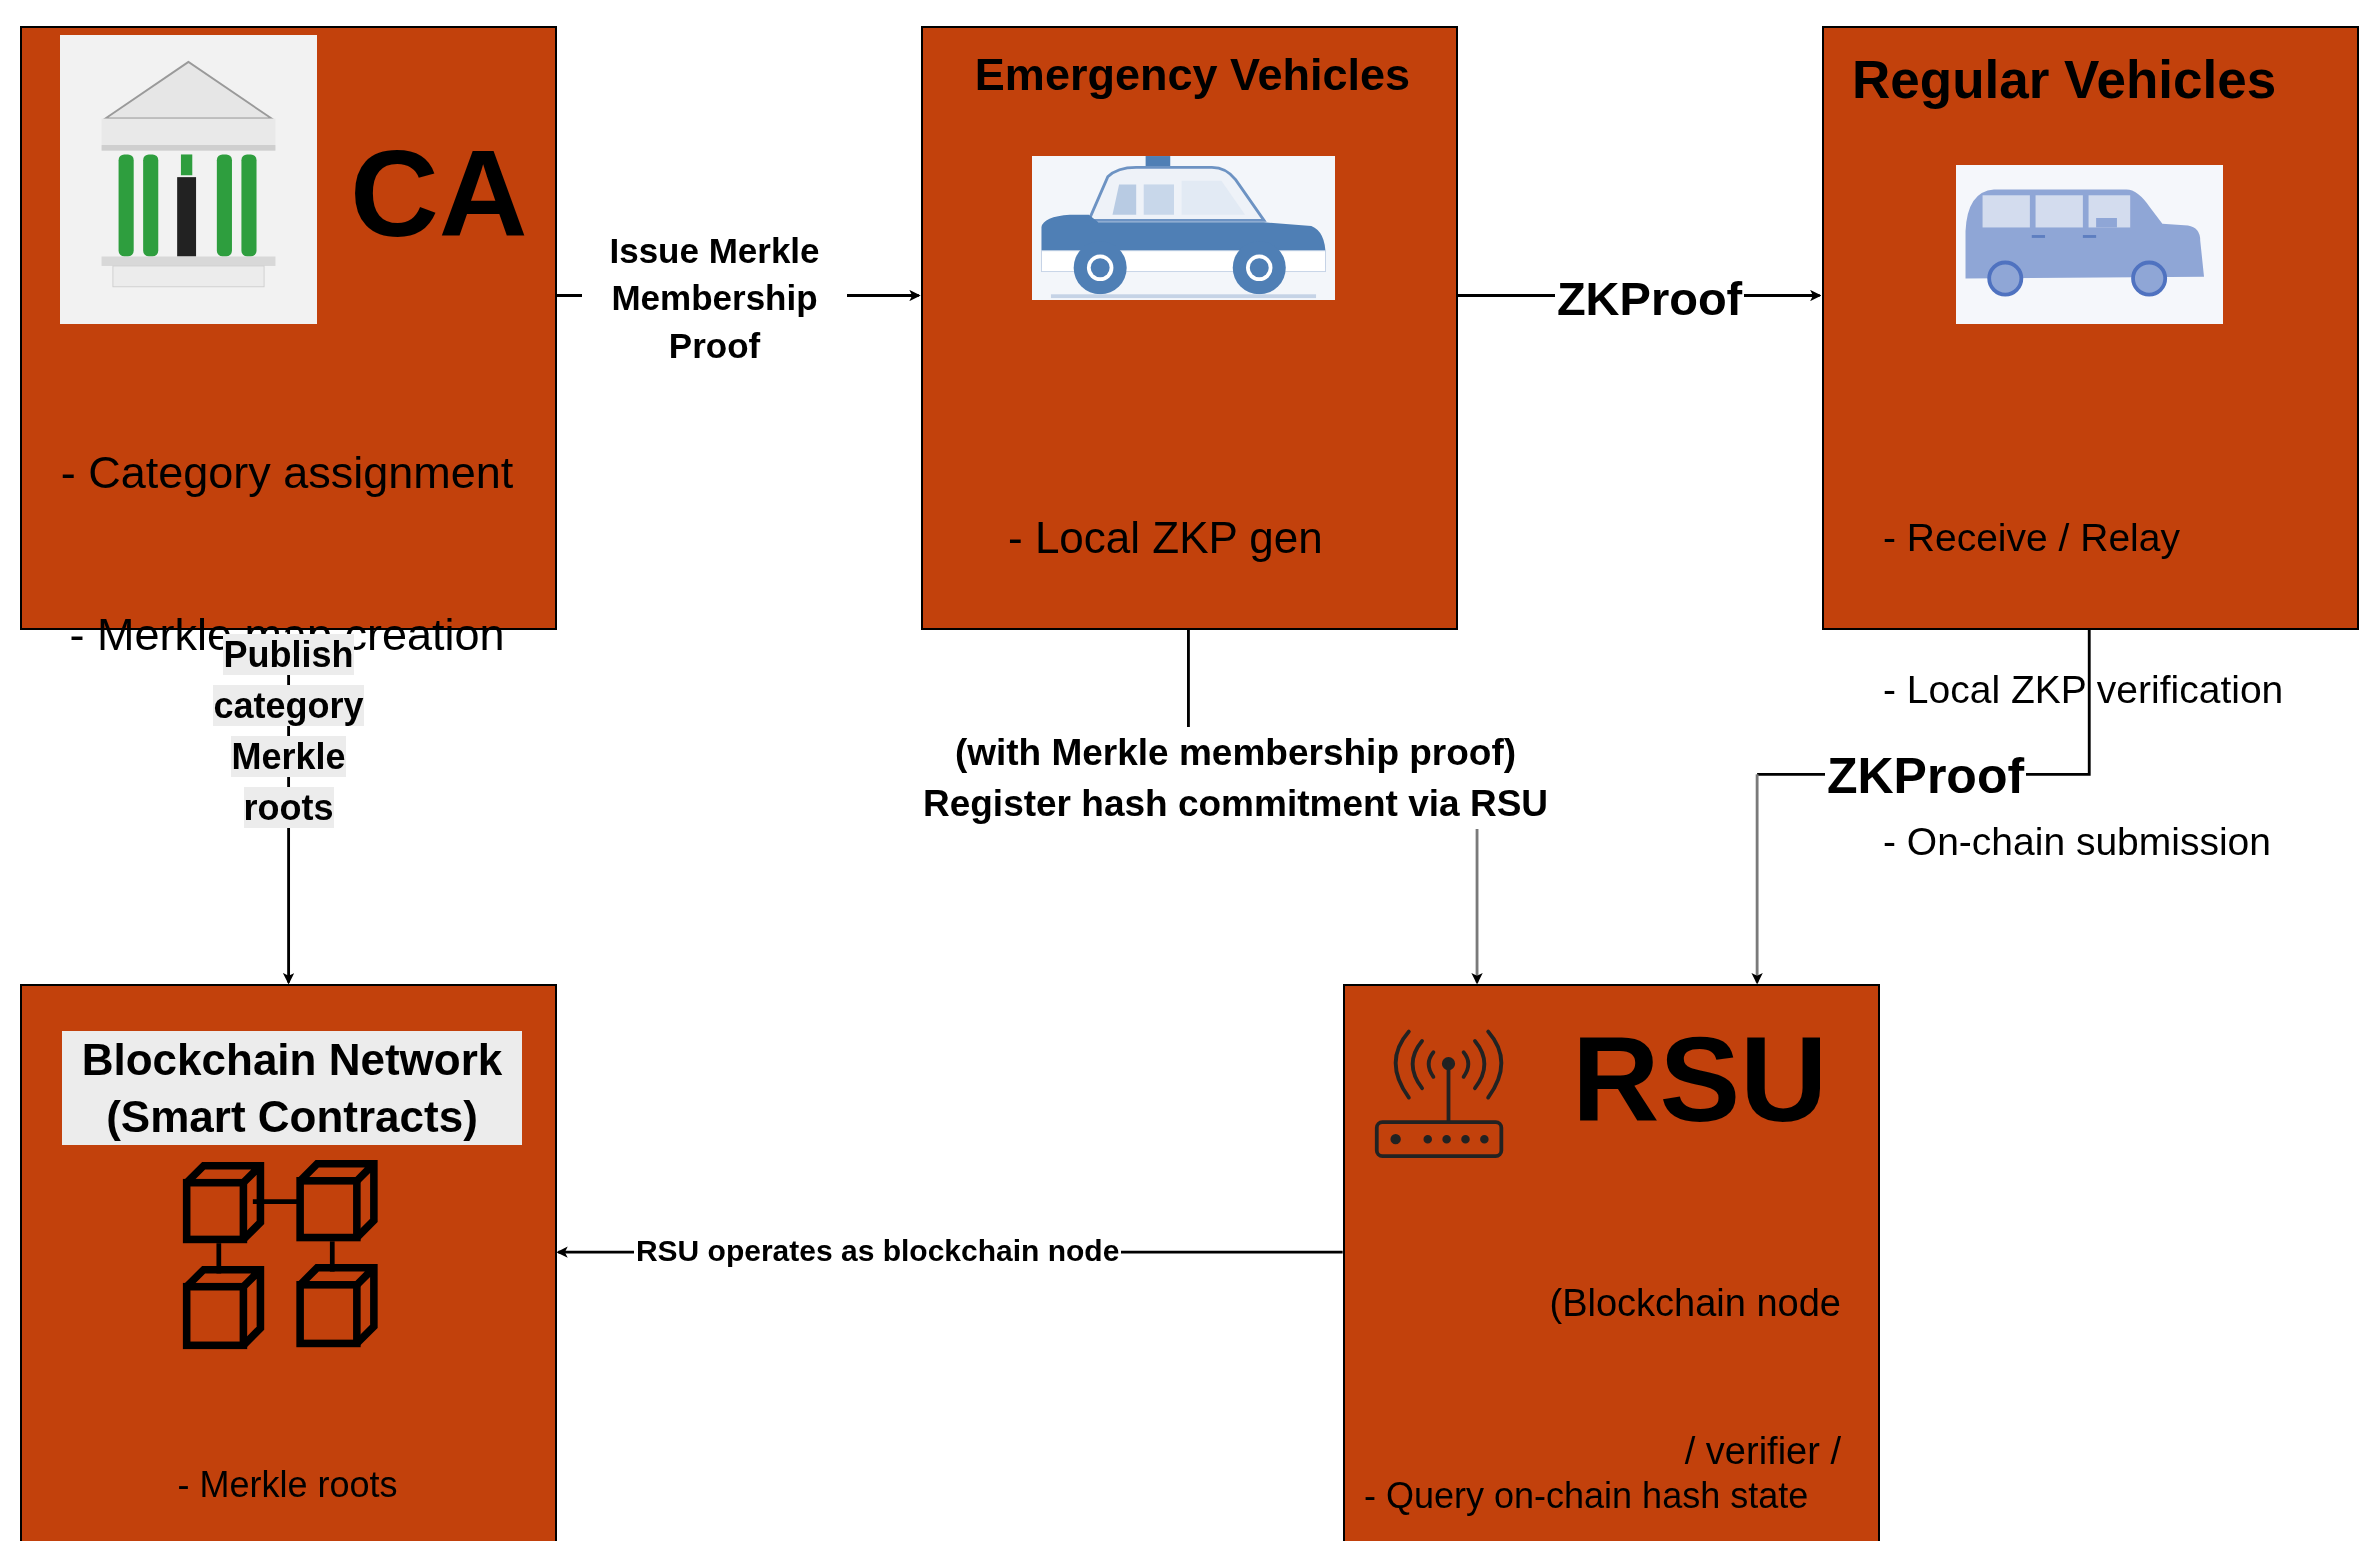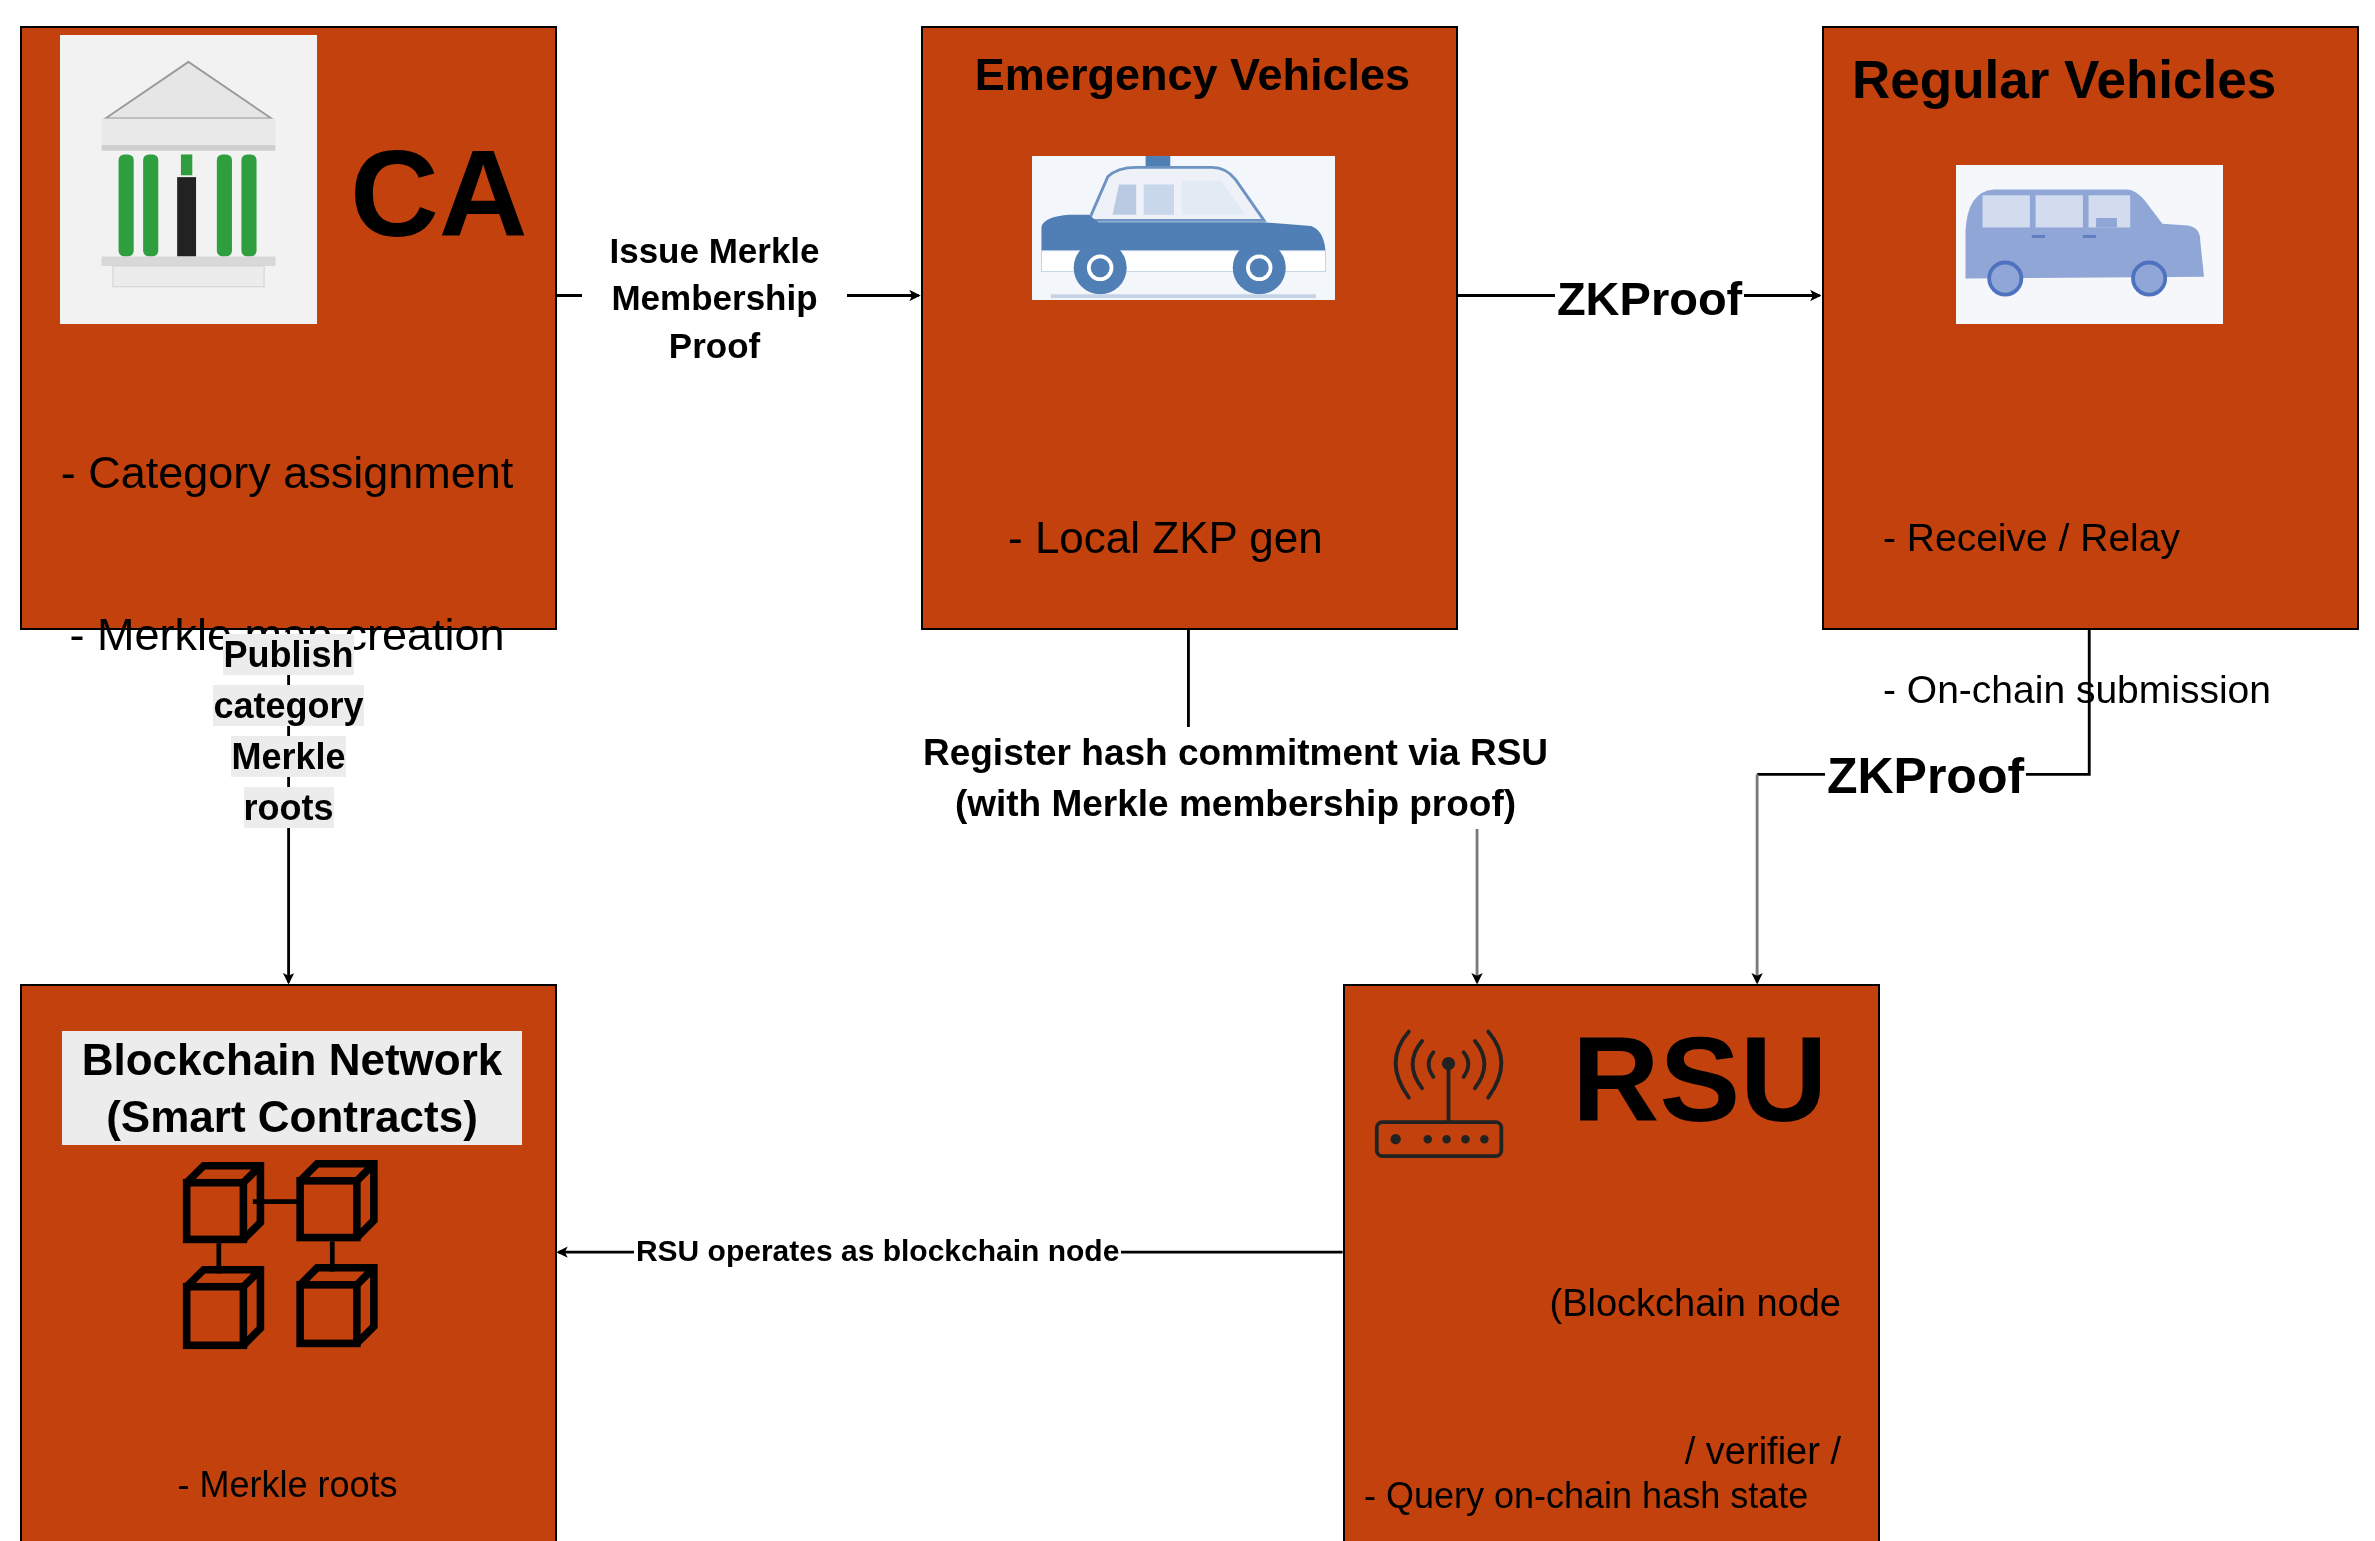--- a/index.html
+++ b/index.html
@@ -103,20 +103,21 @@
       <rect x="140" y="32" width="44" height="34" fill="#d3dcee"></rect>
       <rect x="148" y="56" width="22" height="10" fill="#8fa6d6"></rect>
       <rect x="80" y="74" width="14" height="3" fill="#5d7ec0"></rect>
       <rect x="134" y="74" width="14" height="3" fill="#5d7ec0"></rect>
       <circle cx="52" cy="120" r="17" fill="#8fa6d6" stroke="#4f72c0" stroke-width="4"></circle>
       <circle cx="204" cy="120" r="17" fill="#8fa6d6" stroke="#4f72c0" stroke-width="4"></circle>
     </svg>
   </div>
   <div class="lines" style="left:59px;top:384px;font-size:39px;line-height:1.3;">
     <div>- Receive / Relay</div>
+    <div>- Local ZKP verification</div>
     <div>- On-chain submission</div>
   </div>
 </div>
 
 <div class="box" id="box-bc">
   <div class="abs bold hl" style="left:40px;top:45px;width:460px;text-align:center;font-size:44px;line-height:1.3;padding:0;">
     <div>Blockchain Network</div>
     <div>(Smart Contracts)</div>
   </div>
   <div class="abs" style="left:159px;top:170px;width:208px;height:199px;">
@@ -189,20 +190,20 @@
 <div class="edge-label" style="left:1555px;top:270px;font-size:47px;padding:0 1.9px;">ZKProof</div>
 
 <div class="edge-label" style="left:194px;top:629px;width:189px;font-size:36px;line-height:1.42;background:transparent;">
   <div><span class="hl">Publish</span></div>
   <div><span class="hl">category</span></div>
   <div><span class="hl">Merkle</span></div>
   <div><span class="hl">roots</span></div>
 </div>
 
 <div class="edge-label" style="left:871px;top:727px;width:729px;font-size:37px;line-height:1.38;">
+  <div>(with Merkle membership proof)</div>
   <div>Register hash commitment via RSU</div>
-  <div>(with Merkle membership proof)</div>
 </div>
 
 <div class="edge-label" style="left:1825px;top:745px;font-size:50px;padding:0 1.9px;">ZKProof</div>
 
 <div class="edge-label" style="left:634px;top:1232px;font-size:30px;padding:0 1.9px;">RSU operates as blockchain node</div>
 
 
 </body></html>

